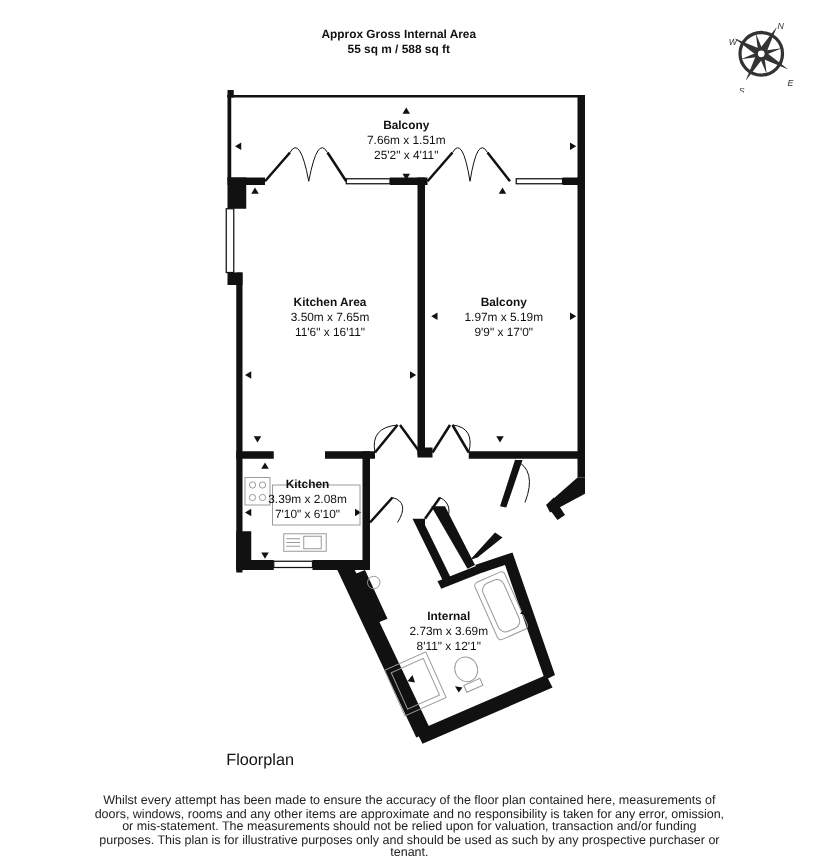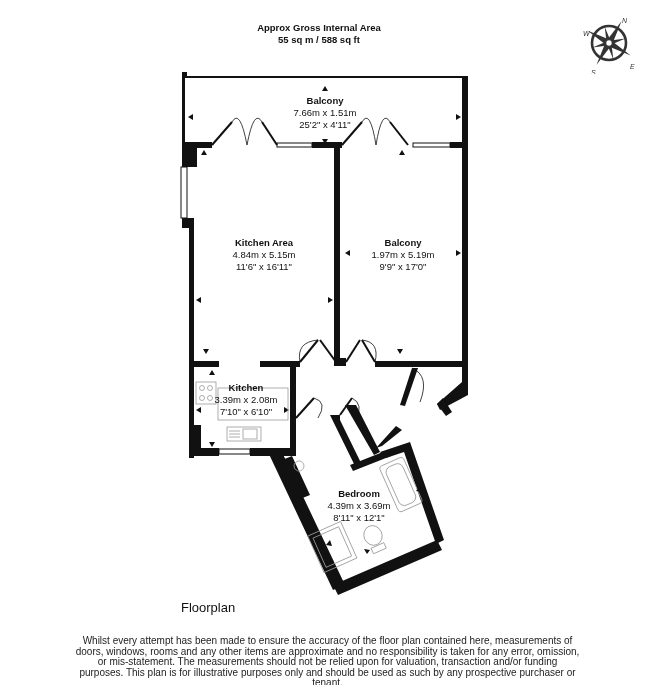--- a/index.html
+++ b/index.html
@@ -174,33 +174,33 @@
   </g>
 </svg>
 
 <div class="room-label" style="left:325px; top:95px;">
   <div class="nm">Balcony</div>
   <div>7.66m x 1.51m</div>
   <div>25'2" x 4'11"</div>
 </div>
 <div class="room-label" style="left:264px; top:237px;">
   <div class="nm">Kitchen Area</div>
-  <div>4.84m x 5.15m</div>
+  <div>3.50m x 7.65m</div>
   <div>11'6" x 16'11"</div>
 </div>
 <div class="room-label" style="left:403px; top:237px;">
   <div class="nm">Balcony</div>
   <div>1.97m x 5.19m</div>
   <div>9'9" x 17'0"</div>
 </div>
 <div class="room-label" style="left:246px; top:382px;">
   <div class="nm">Kitchen</div>
   <div>3.39m x 2.08m</div>
   <div>7'10" x 6'10"</div>
 </div>
 <div class="room-label" style="left:359px; top:488px;">
-  <div class="nm">Bedroom</div>
-  <div>4.39m x 3.69m</div>
+  <div class="nm">Internal</div>
+  <div>2.73m x 3.69m</div>
   <div>8'11" x 12'1"</div>
 </div>
 
 <div class="fp-title">Floorplan</div>
 <div class="disclaimer">Whilst every attempt has been made to ensure the accuracy of the floor plan contained here, measurements of doors, windows, rooms and any other items are approximate and no responsibility is taken for any error, omission, or mis-statement. The measurements should not be relied upon for valuation, transaction and/or funding purposes. This plan is for illustrative purposes only and should be used as such by any prospective purchaser or tenant.</div>
 
 </body></html>

